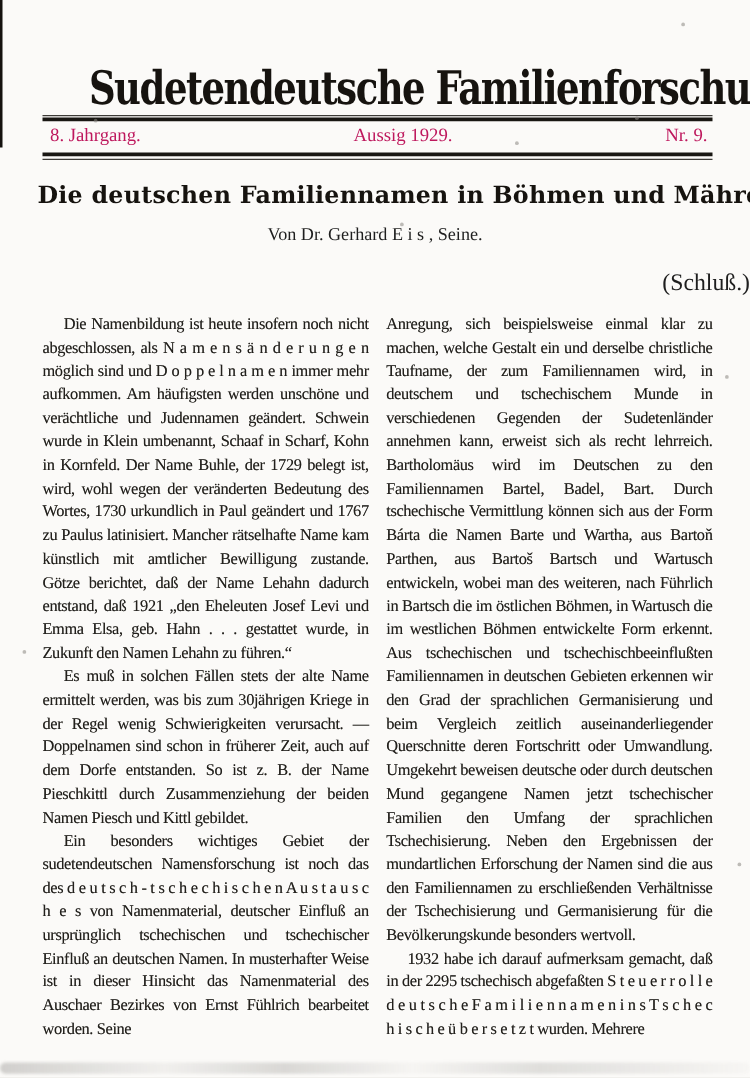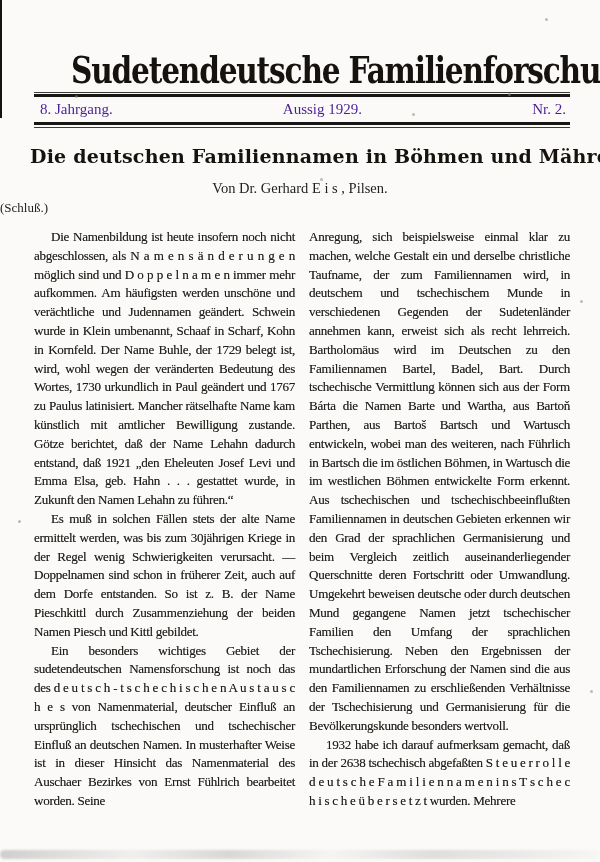--- a/index.html
+++ b/index.html
@@ -67,43 +67,43 @@
   .rule-thin  { height: 1px; background: #3c3a36; }
   .rule-thick { height: 3px; background: #191713; }
   .gap2 { height: 2px; }
   .gap1 { height: 1px; }
   .issue-line {
     display: flex;
     justify-content: space-between;
     align-items: flex-end;
     margin: 4px 34px 4px 40px;
     font-size: 15px;
-    color: #4c1d95;
+    color: #be185d;
   }
   .issue-line .center { text-align: center; }
   
   .article-title {
     margin: 17px 30px 0 30px;
     text-align: center;
     font-family: "DejaVu Serif", serif;
     font-weight: bold;
     font-size: 19px;
     letter-spacing: 0.2px;
     color: #16130f;
     white-space: nowrap;
   }
   .byline {
     margin-top: 13px;
     text-align: center;
     font-size: 14.5px;
   }
   .subnote {
-    margin-top: 3px;
-    text-align: left;
-    font-size: 13px;
+    margin-top: 19px;
+    text-align: right;
+    font-size: 19px;
   }
   
   .columns {
     display: grid;
     grid-template-columns: 1fr 1fr;
     column-gap: 14px;
     padding: 12px 30px 0 34px;
     height: 617px;
     overflow: hidden;
   }
@@ -133,43 +133,43 @@
 
   <div class="rules">
     <div class="rule-thin"></div>
     <div class="gap1"></div>
     <div class="rule-thick"></div>
   </div>
 
   <div class="issue-line">
     <span>8. Jahrgang.</span>
     <span class="center">Aussig 1929.</span>
-    <span>Nr. 2.</span>
+    <span>Nr. 9.</span>
   </div>
 
   <div class="rules">
     <div class="rule-thick"></div>
     <div class="gap2"></div>
     <div class="rule-thin"></div>
   </div>
 
   <main>
     <h1 class="article-title">Die deutschen Familiennamen in Böhmen und Mähren.</h1>
-    <div class="byline">Von Dr. Gerhard E i s , Pilsen.</div>
+    <div class="byline">Von Dr. Gerhard E i s , Seine.</div>
     <div class="subnote">(Schluß.)</div>
 
     <div class="columns">
       <div class="col">
         <p class="indent">Die Namenbildung ist heute insofern noch nicht abgeschlossen, als N a m e n s ä n d e r u n g e n möglich sind und D o p p e l n a m e n immer mehr aufkommen. Am häufigsten werden unschöne und verächtliche und Judennamen geändert. Schwein wurde in Klein umbenannt, Schaaf in Scharf, Kohn in Kornfeld. Der Name Buhle, der 1729 belegt ist, wird, wohl wegen der veränderten Bedeutung des Wortes, 1730 urkundlich in Paul geändert und 1767 zu Paulus latinisiert. Mancher rätselhafte Name kam künstlich mit amtlicher Bewilligung zustande. Götze berichtet, daß der Name Lehahn dadurch entstand, daß 1921 „den Eheleuten Josef Levi und Emma Elsa, geb. Hahn . . . gestattet wurde, in Zukunft den Namen Lehahn zu führen.“</p>
         <p class="indent">Es muß in solchen Fällen stets der alte Name ermittelt werden, was bis zum 30jährigen Kriege in der Regel wenig Schwierigkeiten verursacht. — Doppelnamen sind schon in früherer Zeit, auch auf dem Dorfe entstanden. So ist z. B. der Name Pieschkittl durch Zusammenziehung der beiden Namen Piesch und Kittl gebildet.</p>
         <p class="indent">Ein besonders wichtiges Gebiet der sudetendeutschen Namensforschung ist noch das des d e u t s c h - t s c h e c h i s c h e n A u s t a u s c h e s von Namenmaterial, deutscher Einfluß an ursprünglich tschechischen und tschechischer Einfluß an deutschen Namen. In musterhafter Weise ist in dieser Hinsicht das Namenmaterial des Auschaer Bezirkes von Ernst Fühlrich bearbeitet worden. Seine</p>
       </div>
       <div class="col">
         <p class="no-indent">Anregung, sich beispielsweise einmal klar zu machen, welche Gestalt ein und derselbe christliche Taufname, der zum Familiennamen wird, in deutschem und tschechischem Munde in verschiedenen Gegenden der Sudetenländer annehmen kann, erweist sich als recht lehrreich. Bartholomäus wird im Deutschen zu den Familiennamen Bartel, Badel, Bart. Durch tschechische Vermittlung können sich aus der Form Bárta die Namen Barte und Wartha, aus Bartoň Parthen, aus Bartoš Bartsch und Wartusch entwickeln, wobei man des weiteren, nach Führlich in Bartsch die im östlichen Böhmen, in Wartusch die im westlichen Böhmen entwickelte Form erkennt. Aus tschechischen und tschechischbeeinflußten Familiennamen in deutschen Gebieten erkennen wir den Grad der sprachlichen Germanisierung und beim Vergleich zeitlich auseinanderliegender Querschnitte deren Fortschritt oder Umwandlung. Umgekehrt beweisen deutsche oder durch deutschen Mund gegangene Namen jetzt tschechischer Familien den Umfang der sprachlichen Tschechisierung. Neben den Ergebnissen der mundartlichen Erforschung der Namen sind die aus den Familiennamen zu erschließenden Verhältnisse der Tschechisierung und Germanisierung für die Bevölkerungskunde besonders wertvoll.</p>
-        <p class="indent">1932 habe ich darauf aufmerksam gemacht, daß in der 2638 tschechisch abgefaßten S t e u e r r o l l e d e u t s c h e F a m i l i e n n a m e n i n s T s c h e c h i s c h e ü b e r s e t z t wurden. Mehrere</p>
+        <p class="indent">1932 habe ich darauf aufmerksam gemacht, daß in der 2295 tschechisch abgefaßten S t e u e r r o l l e d e u t s c h e F a m i l i e n n a m e n i n s T s c h e c h i s c h e ü b e r s e t z t wurden. Mehrere</p>
       </div>
     </div>
   </main>
 
   <div class="speck" style="left:75px;  top:95px;"></div>
   <div class="speck" style="left:412px; top:113px;"></div>
   <div class="speck" style="left:508px; top:93px;"></div>
   <div class="speck" style="left:545px; top:18px;"></div>
   <div class="speck" style="left:320px; top:178px;"></div>
   <div class="speck" style="left:580px; top:300px;"></div>

